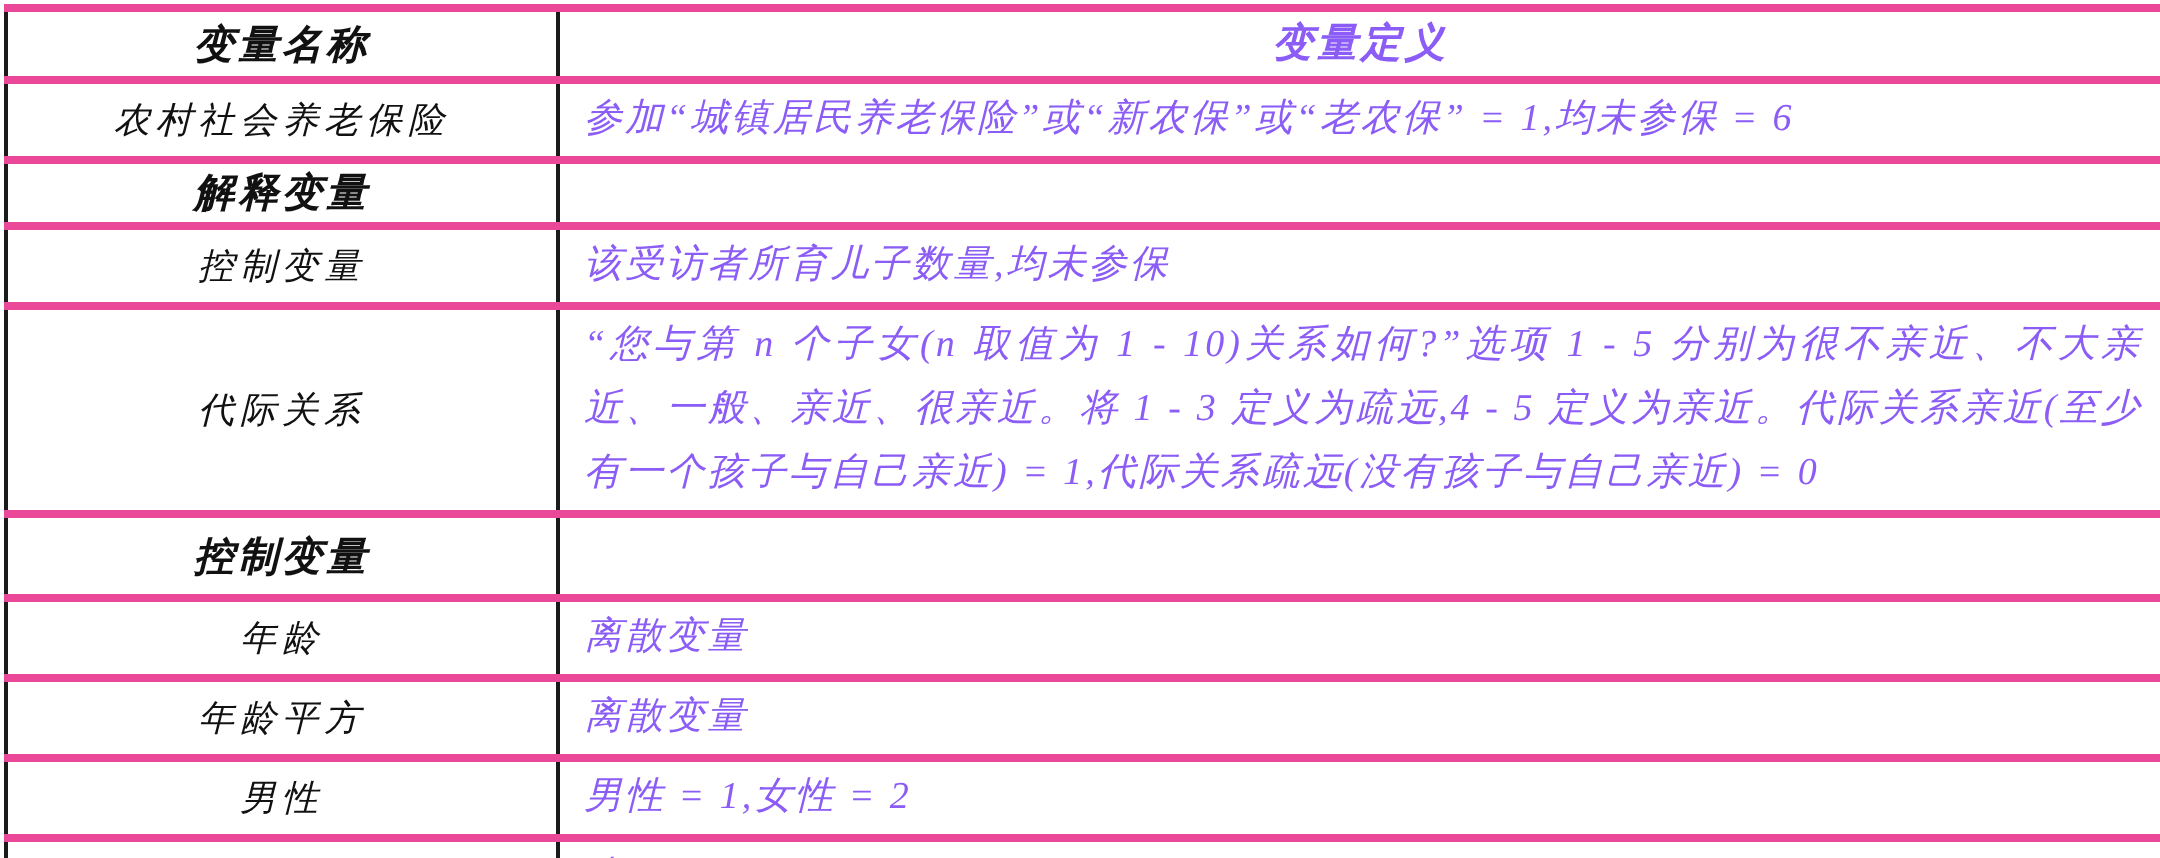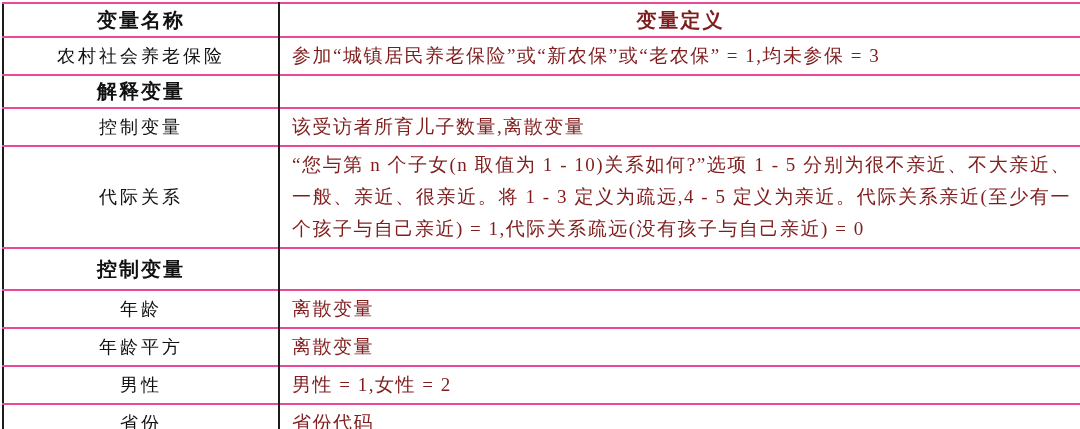--- a/index.html
+++ b/index.html
@@ -20,42 +20,43 @@
     width: 1078px;
     margin-top: 2px;
     margin-left: 2px;
     border-top: 2px solid #1b1b1b;
     border-left: 2px solid #1b1b1b;
     color: #111111;
   }
   col.c-name { width: 276px; }
   col.c-def  { width: 802px; }
   td, th {
-    border-top: 2px solid #ec4899;
+    border-top: 4px solid #ec4899;
     vertical-align: middle;
     overflow: hidden;
+    font-style: italic;
   }
   
   .name-cell {
     text-align: center;
     border-right: 2px solid #1b1b1b;
     font-family: "Liberation Serif", "DejaVu Serif", serif;
     font-size: 18px;
     letter-spacing: 3px;
     color: #111111;
   }
   
   .def-cell {
     padding: 2px 10px 2px 12px;
     font-family: "Liberation Serif", "DejaVu Serif", serif;
     font-size: 19px;
     letter-spacing: 1.5px;
     line-height: 32px;
     text-align: justify;
-    color: #7f1d1d;
+    color: #8b5cf6;
   }
   
   th.name-cell, th.def-cell,
   tr.section .name-cell {
     font-family: "Liberation Sans", "DejaVu Sans", sans-serif;
     font-weight: bold;
     font-size: 20px;
     letter-spacing: 2px;
   }
   th.def-cell { text-align: center; padding: 0; }
@@ -83,29 +84,29 @@
     </colgroup>
     <thead>
       <tr class="r-head">
         <th class="name-cell">变量名称</th>
         <th class="def-cell">变量定义</th>
       </tr>
     </thead>
     <tbody>
       <tr class="r-pension">
         <td class="name-cell">农村社会养老保险</td>
-        <td class="def-cell">参加“城镇居民养老保险”或“新农保”或“老农保” = 1,均未参保 = 3</td>
+        <td class="def-cell">参加“城镇居民养老保险”或“新农保”或“老农保” = 1,均未参保 = 6</td>
       </tr>
       <tr class="section r-sec2">
         <td class="name-cell">解释变量</td>
         <td class="def-cell"></td>
       </tr>
       <tr class="r-boys">
         <td class="name-cell">控制变量</td>
-        <td class="def-cell">该受访者所育儿子数量,离散变量</td>
+        <td class="def-cell">该受访者所育儿子数量,均未参保</td>
       </tr>
       <tr class="r-tall">
         <td class="name-cell">代际关系</td>
         <td class="def-cell">“您与第 n 个子女(n 取值为 1 - 10)关系如何?”选项 1 - 5 分别为很不亲近、不大亲近、一般、亲近、很亲近。将 1 - 3 定义为疏远,4 - 5 定义为亲近。代际关系亲近(至少有一个孩子与自己亲近) = 1,代际关系疏远(没有孩子与自己亲近) = 0</td>
       </tr>
       <tr class="section r-sec3">
         <td class="name-cell">控制变量</td>
         <td class="def-cell"></td>
       </tr>
       <tr class="r-age">

